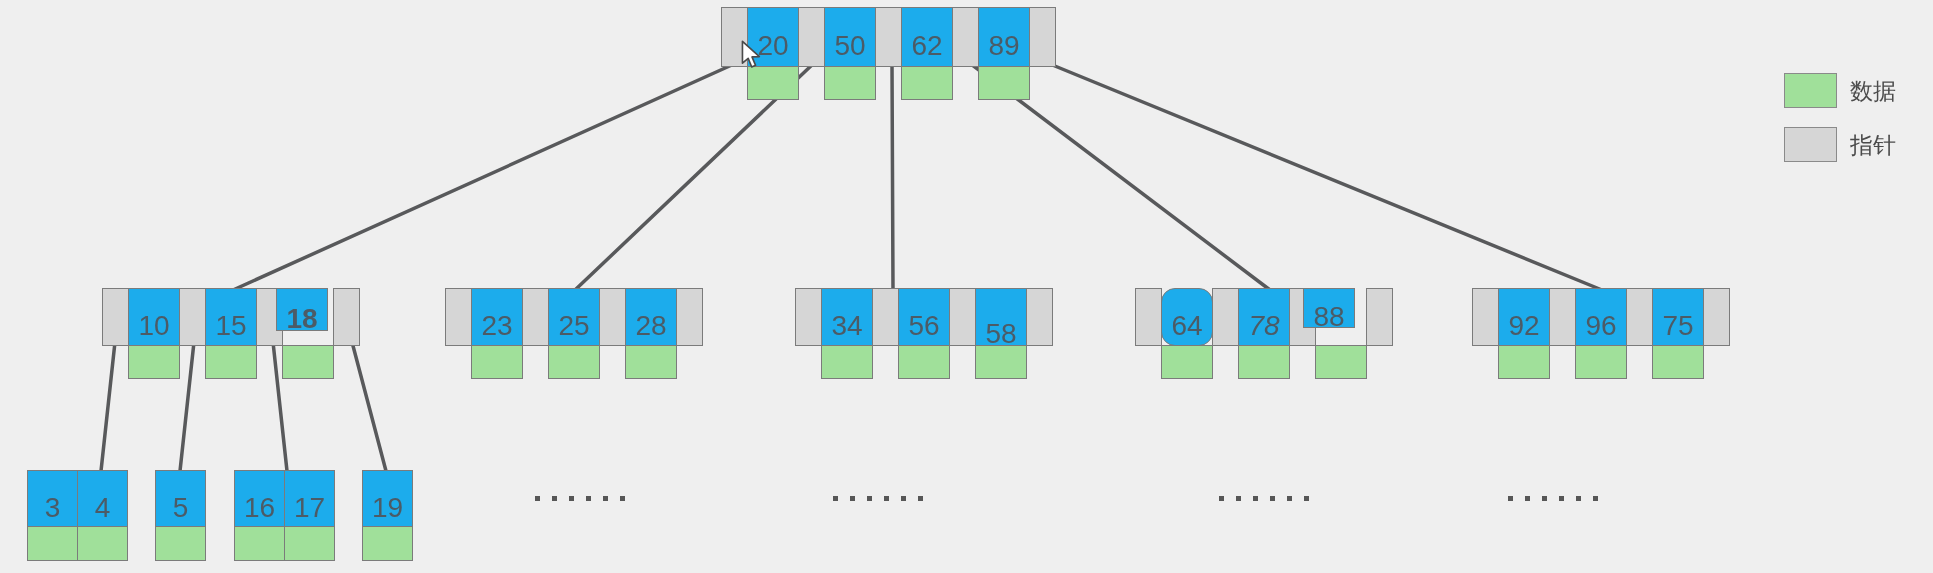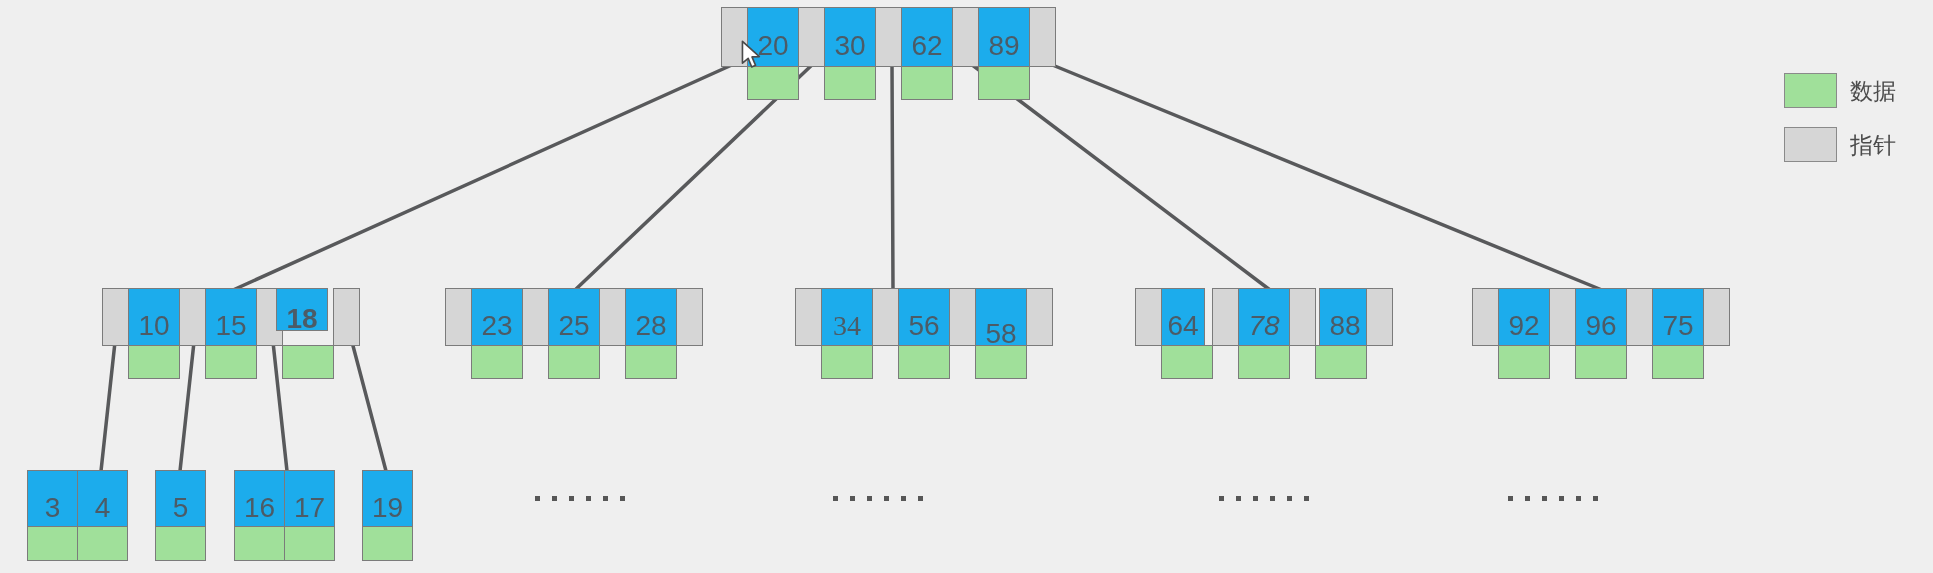--- a/index.html
+++ b/index.html
@@ -54,21 +54,21 @@
 
 <div id="tree-root">
     <div class="node" style="left: 721px; top: 7px;">
       <div class="cell pointer" style="left: 0px; top: 0px; width: 27px; height: 60px;"></div>
       <div class="cell key" style="left: 26px; top: 0px; width: 52px; height: 60px;">
         <span>20</span>
       </div>
       <div class="cell data" style="left: 26px; top: 59px; width: 52px; height: 34px;"></div>
       <div class="cell pointer" style="left: 77px; top: 0px; width: 27px; height: 60px;"></div>
       <div class="cell key" style="left: 103px; top: 0px; width: 52px; height: 60px;">
-        <span>30</span>
+        <span>50</span>
       </div>
       <div class="cell data" style="left: 103px; top: 59px; width: 52px; height: 34px;"></div>
       <div class="cell pointer" style="left: 154px; top: 0px; width: 27px; height: 60px;"></div>
       <div class="cell key" style="left: 180px; top: 0px; width: 52px; height: 60px; text-align: center;">
         <span>62</span>
       </div>
       <div class="cell data" style="left: 180px; top: 59px; width: 52px; height: 34px;"></div>
       <div class="cell pointer" style="left: 231px; top: 0px; width: 27px; height: 60px;"></div>
       <div class="cell key" style="left: 257px; top: 0px; width: 52px; height: 60px;">
         <span>89</span>
@@ -107,49 +107,49 @@
       <div class="cell data" style="left: 103px; top: 57px; width: 52px; height: 34px;"></div>
       <div class="cell pointer" style="left: 154px; top: 0px; width: 27px; height: 58px;"></div>
       <div class="cell key" style="left: 180px; top: 0px; width: 52px; height: 58px;">
         <span>28</span>
       </div>
       <div class="cell data" style="left: 180px; top: 57px; width: 52px; height: 34px;"></div>
       <div class="cell pointer" style="left: 231px; top: 0px; width: 27px; height: 58px;"></div>
     </div>
     <div class="node" style="left: 795px; top: 288px;">
       <div class="cell pointer" style="left: 0px; top: 0px; width: 27px; height: 58px;"></div>
-      <div class="cell key" style="left: 26px; top: 0px; width: 52px; height: 58px; font-family: Liberation Serif, serif;">
+      <div class="cell key" style="left: 26px; top: 0px; width: 52px; height: 58px;">
         <span>34</span>
       </div>
       <div class="cell data" style="left: 26px; top: 57px; width: 52px; height: 34px;"></div>
       <div class="cell pointer" style="left: 77px; top: 0px; width: 27px; height: 58px;"></div>
       <div class="cell key" style="left: 103px; top: 0px; width: 52px; height: 58px; text-align: right;">
         <span>56</span>
       </div>
       <div class="cell data" style="left: 103px; top: 57px; width: 52px; height: 34px;"></div>
       <div class="cell pointer" style="left: 154px; top: 0px; width: 27px; height: 58px;"></div>
       <div class="cell key" style="left: 180px; top: 0px; width: 52px; height: 74px;">
         <span>58</span>
       </div>
       <div class="cell data" style="left: 180px; top: 57px; width: 52px; height: 34px;"></div>
       <div class="cell pointer" style="left: 231px; top: 0px; width: 27px; height: 58px;"></div>
     </div>
     <div class="node" style="left: 1135px; top: 288px;">
       <div class="cell pointer" style="left: 0px; top: 0px; width: 27px; height: 58px;"></div>
-      <div class="cell key" style="left: 26px; top: 0px; width: 44px; height: 58px;">
+      <div class="cell key" style="left: 26px; top: 0px; width: 52px; height: 58px; border-radius: 14px;">
         <span>64</span>
       </div>
       <div class="cell data" style="left: 26px; top: 57px; width: 52px; height: 34px;"></div>
       <div class="cell pointer" style="left: 77px; top: 0px; width: 27px; height: 58px;"></div>
       <div class="cell key" style="left: 103px; top: 0px; width: 52px; height: 58px; font-style: italic;">
         <span>78</span>
       </div>
       <div class="cell data" style="left: 103px; top: 57px; width: 52px; height: 34px;"></div>
       <div class="cell pointer" style="left: 154px; top: 0px; width: 27px; height: 58px;"></div>
-      <div class="cell key" style="left: 184px; top: 0px; width: 52px; height: 58px;">
+      <div class="cell key" style="left: 168px; top: 0px; width: 52px; height: 40px;">
         <span>88</span>
       </div>
       <div class="cell data" style="left: 180px; top: 57px; width: 52px; height: 34px;"></div>
       <div class="cell pointer" style="left: 231px; top: 0px; width: 27px; height: 58px;"></div>
     </div>
     <div class="node" style="left: 1472px; top: 288px;">
       <div class="cell pointer" style="left: 0px; top: 0px; width: 27px; height: 58px;"></div>
       <div class="cell key" style="left: 26px; top: 0px; width: 52px; height: 58px; text-align: center;">
         <span>92</span>
       </div>

